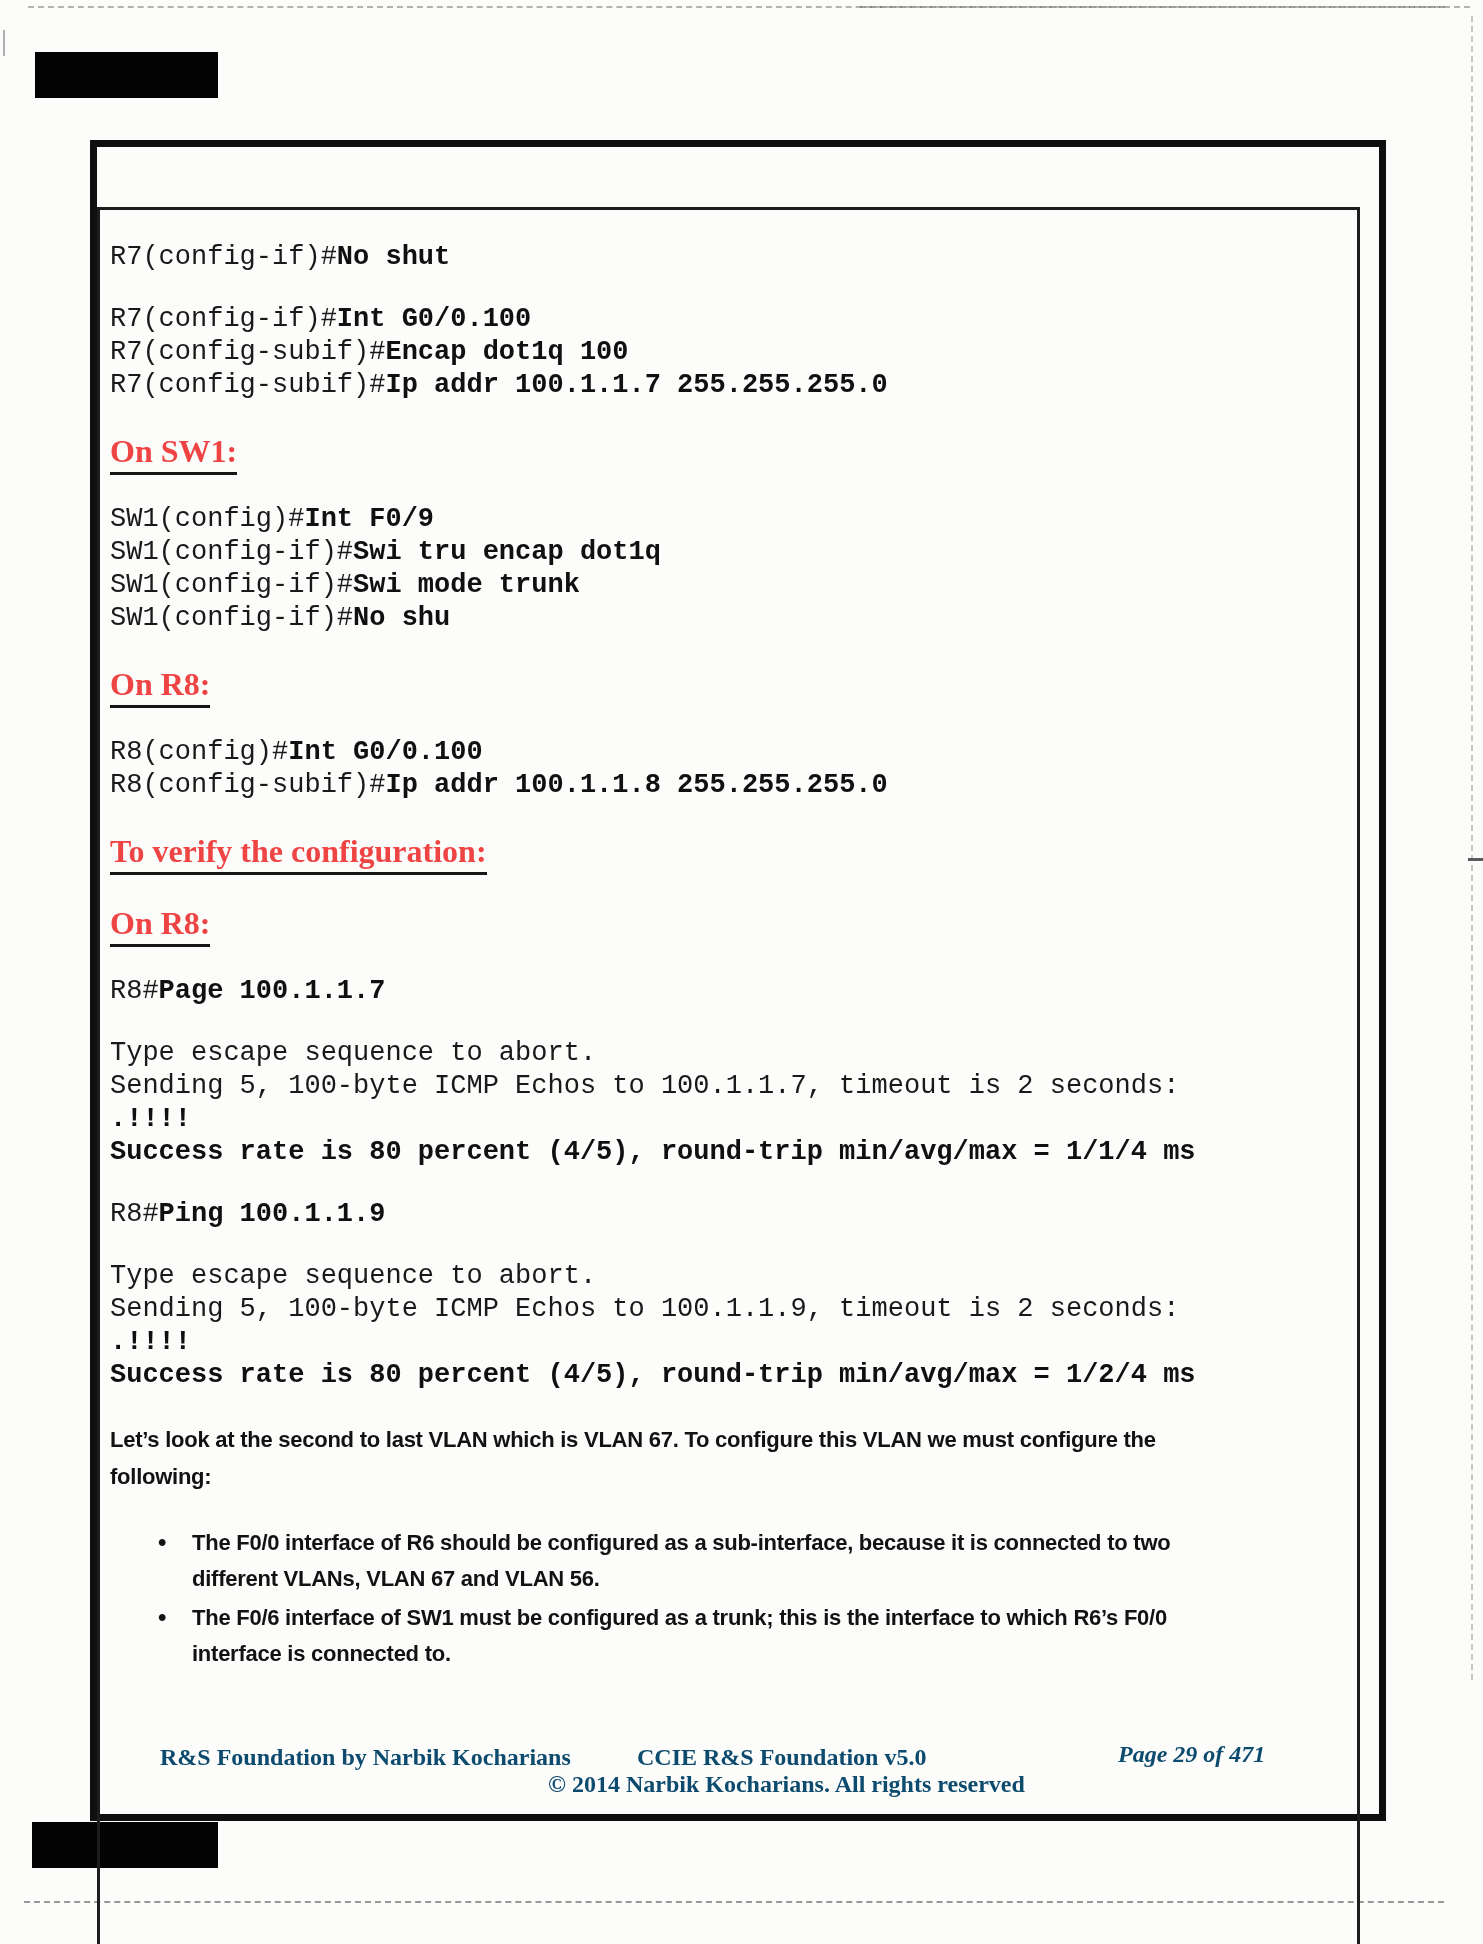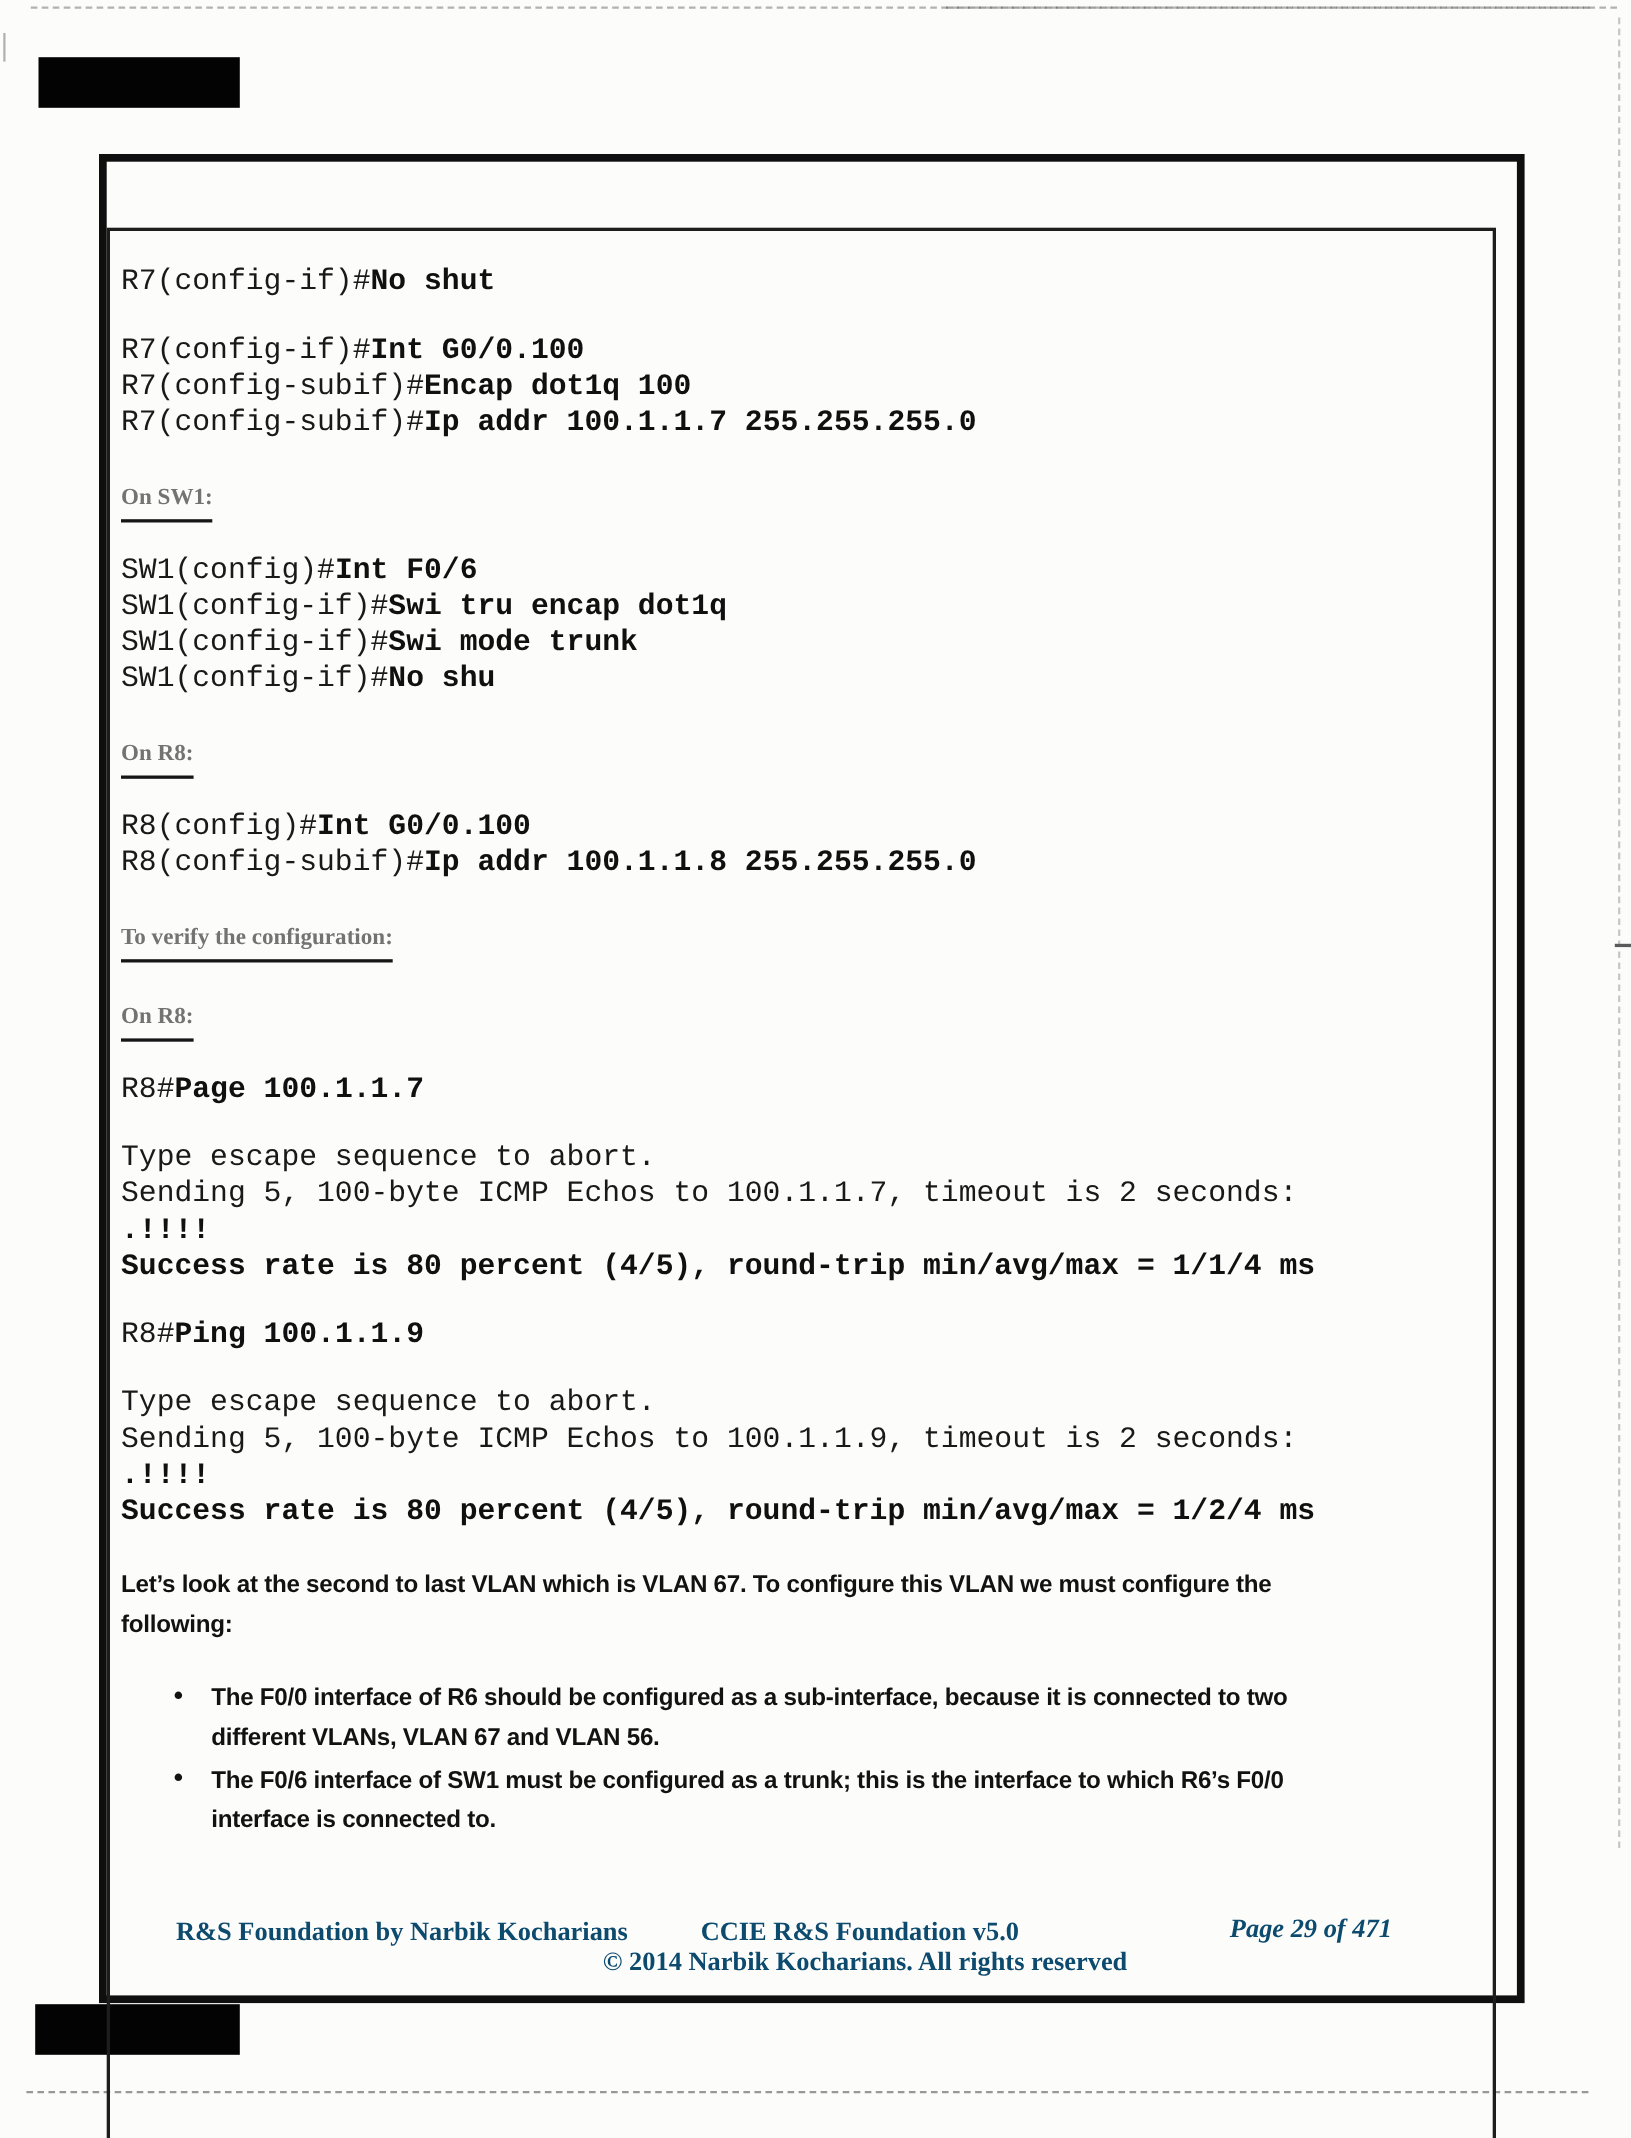--- a/index.html
+++ b/index.html
@@ -34,21 +34,21 @@
   .console-block{margin:0 0 29px 0;}
   .console-line{
     font-family:"Liberation Mono","DejaVu Sans Mono",monospace;
     font-size:27px;line-height:33px;white-space:pre;color:#191919;
   }
   .console-line .b{font-weight:bold;color:#101010;}
 
   
   .sec-heading{margin:27px 0 28px 0;line-height:40px;
     font-family:"Liberation Serif","DejaVu Serif",serif;
-    font-size:21px;font-weight:bold;color:#737373;}
+    font-size:32px;font-weight:bold;color:#ef4444;}
   .sec-heading .hd{display:inline-block;border-bottom:3px solid #161616;padding-bottom:1px;}
 
   
   .para{
     font-family:"Liberation Sans",sans-serif;font-weight:bold;font-size:22px;
     line-height:37px;letter-spacing:-0.25px;color:#121212;
     white-space:pre-line;margin:0 0 30px 0;
   }
   .bullet-list{margin:0 0 0 48px;}
   .bullet-item{position:relative;padding-left:34px;margin:0 0 3px 0;
@@ -84,21 +84,21 @@
         <div class="console-block">
           <div class="console-line"><span class="">R7(config-if)#</span><span class="b">No shut</span></div>
         </div>
         <div class="console-block">
           <div class="console-line"><span class="">R7(config-if)#</span><span class="b">Int G0/0.100</span></div>
           <div class="console-line"><span class="">R7(config-subif)#</span><span class="b">Encap dot1q 100</span></div>
           <div class="console-line"><span class="">R7(config-subif)#</span><span class="b">Ip addr 100.1.1.7 255.255.255.0</span></div>
         </div>
         <div class="sec-heading"><span class="hd">On SW1:</span></div>
         <div class="console-block">
-          <div class="console-line"><span class="">SW1(config)#</span><span class="b">Int F0/6</span></div>
+          <div class="console-line"><span class="">SW1(config)#</span><span class="b">Int F0/9</span></div>
           <div class="console-line"><span class="">SW1(config-if)#</span><span class="b">Swi tru encap dot1q</span></div>
           <div class="console-line"><span class="">SW1(config-if)#</span><span class="b">Swi mode trunk</span></div>
           <div class="console-line"><span class="">SW1(config-if)#</span><span class="b">No shu</span></div>
         </div>
         <div class="sec-heading"><span class="hd">On R8:</span></div>
         <div class="console-block">
           <div class="console-line"><span class="">R8(config)#</span><span class="b">Int G0/0.100</span></div>
           <div class="console-line"><span class="">R8(config-subif)#</span><span class="b">Ip addr 100.1.1.8 255.255.255.0</span></div>
         </div>
         <div class="sec-heading"><span class="hd">To verify the configuration:</span></div>

